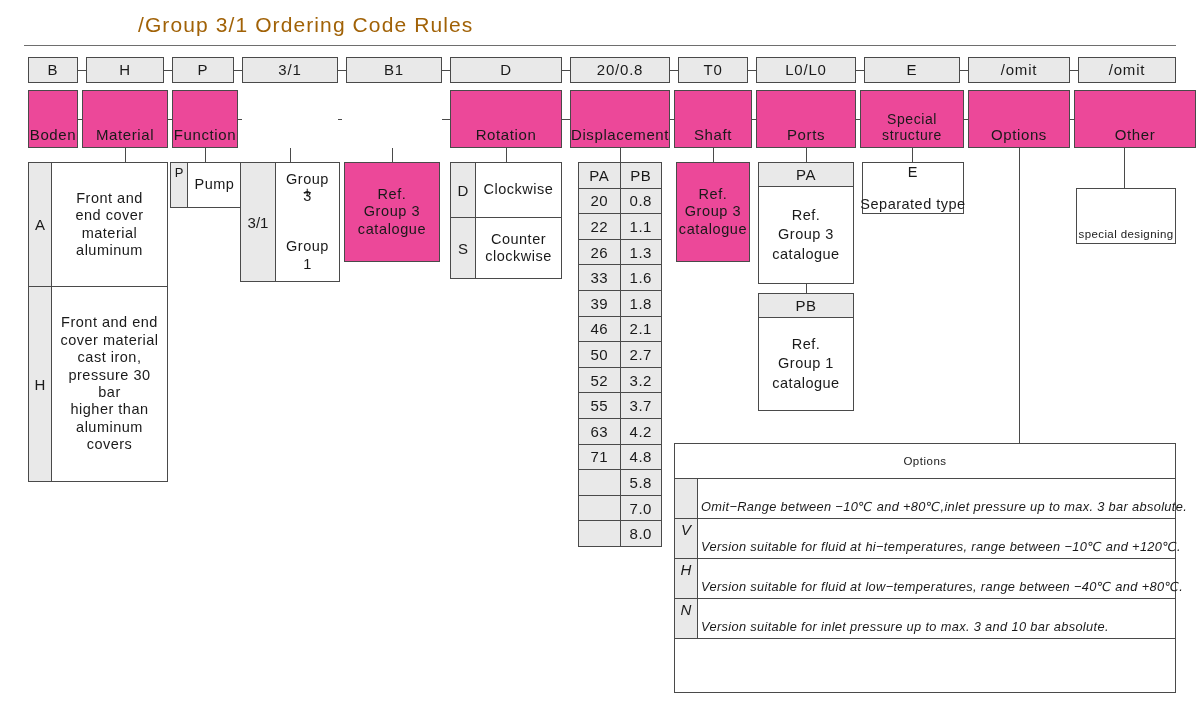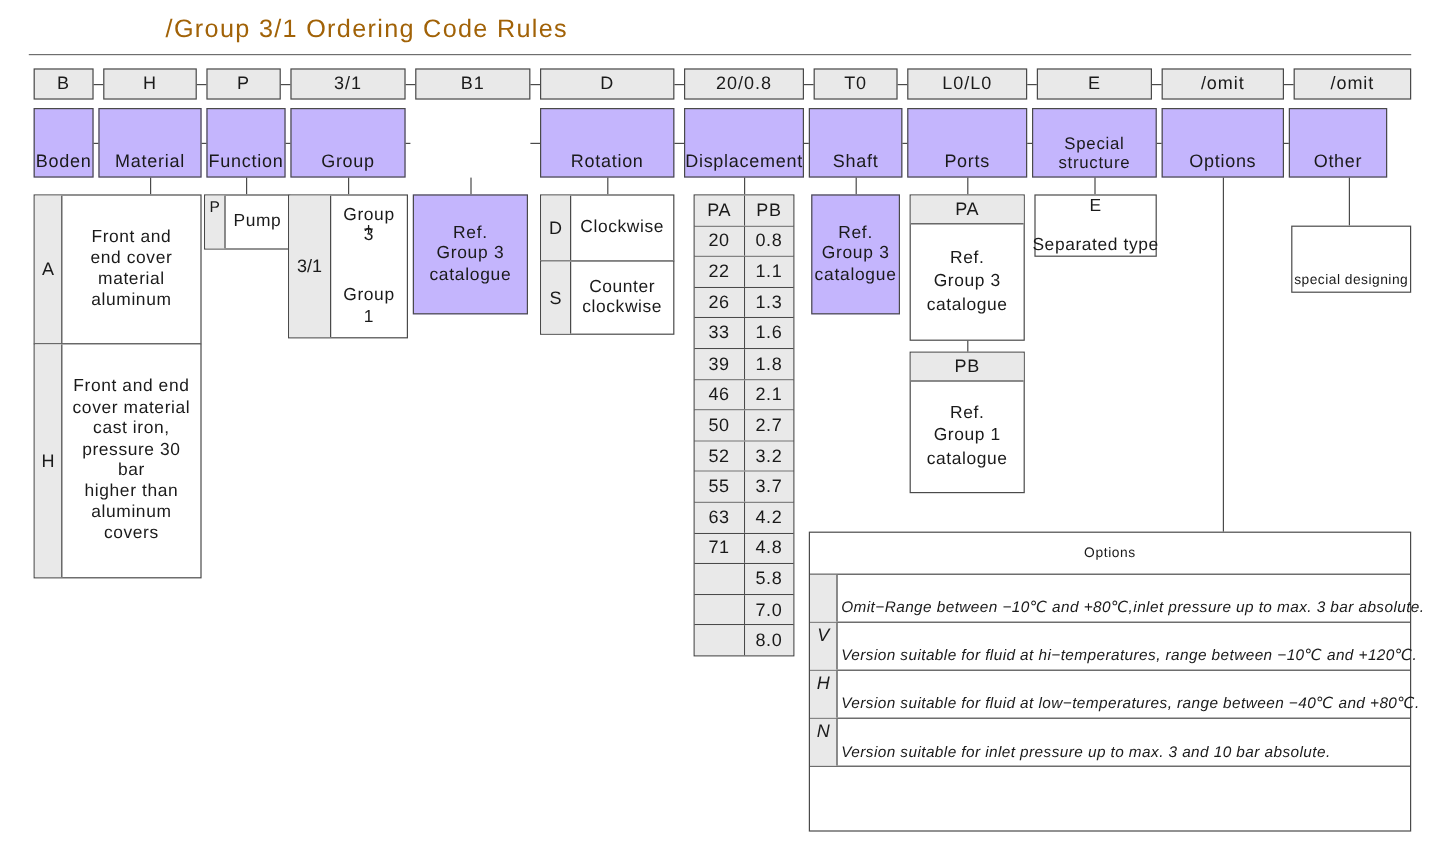--- a/index.html
+++ b/index.html
@@ -26,21 +26,21 @@
     white-space:nowrap;
   }
   #title-rule{
     left:24px; top:45px; width:1152px; height:0;
     border-top:1.3px solid #6e6e6e;
   }
 
   
   .box{
     border:1.2px solid #4a4a4a;
-    background:#c4b5fd;
+    background:#ec4899;
     display:flex;
     align-items:center;
     justify-content:center;
     text-align:center;
     font-size:14.5px;
     letter-spacing:.6px;
     line-height:1.18;
   }
   .box.shaded{background:#e9e9e9;}
   .code-box{
@@ -215,42 +215,39 @@
 
   <div class="abs box label-box" style="left:28px;top:90px;width:50px;">
       <span>Boden</span>
     </div>
   <div class="abs box label-box" style="left:82px;top:90px;width:86px;">
       <span>Material</span>
     </div>
   <div class="abs box label-box" style="left:172px;top:90px;width:66px;">
       <span>Function</span>
     </div>
-  <div class="abs box label-box" style="left:242px;top:90px;width:96px;">
-      <span>Group</span>
-    </div>
   <div class="abs box label-box" style="left:450px;top:90px;width:112px;">
       <span>Rotation</span>
     </div>
   <div class="abs box label-box" style="left:674px;top:90px;width:78px;">
       <span>Shaft</span>
     </div>
   <div class="abs box label-box" style="left:570px;top:90px;width:100px;">
       <span>Displacement</span>
     </div>
   <div class="abs box label-box" style="left:756px;top:90px;width:100px;">
       <span>Ports</span>
     </div>
   <div class="abs box label-box" style="left:860px;top:90px;width:104px;font-size:14px;">
       <span>Special structure</span>
     </div>
   <div class="abs box label-box" style="left:968px;top:90px;width:102px;">
       <span>Options</span>
     </div>
-  <div class="abs box label-box" style="left:1074px;top:90px;width:82px;">
+  <div class="abs box label-box" style="left:1074px;top:90px;width:122px;">
       <span>Other</span>
     </div>
 
   <div class="abs hline" style="left:78px;top:119px;width:4px;"></div>
   <div class="abs hline" style="left:168px;top:119px;width:4px;"></div>
   <div class="abs hline" style="left:238px;top:119px;width:4px;"></div>
   <div class="abs hline" style="left:338px;top:119px;width:4px;"></div>
   <div class="abs hline" style="left:442px;top:119px;width:8px;"></div>
   <div class="abs hline" style="left:562px;top:119px;width:8px;"></div>
   <div class="abs hline" style="left:670px;top:119px;width:4px;"></div>

